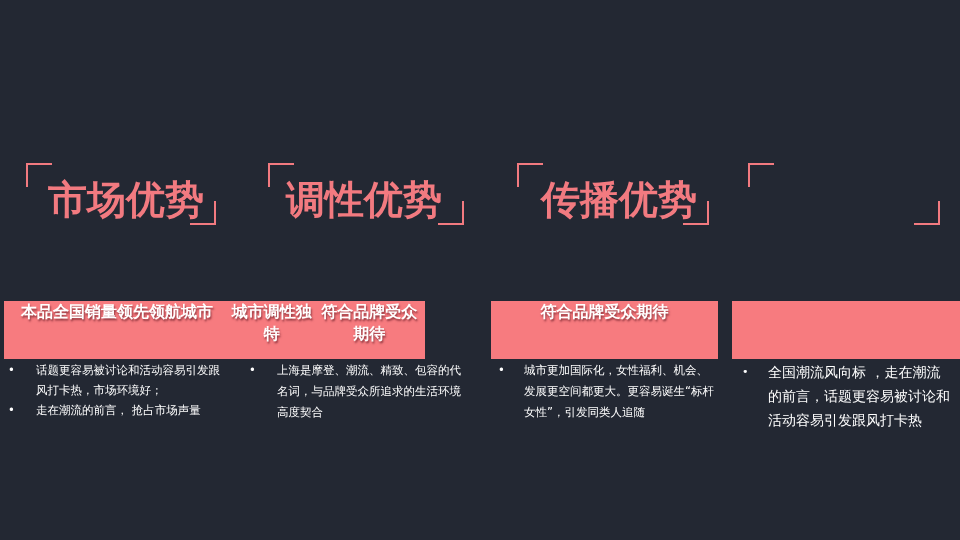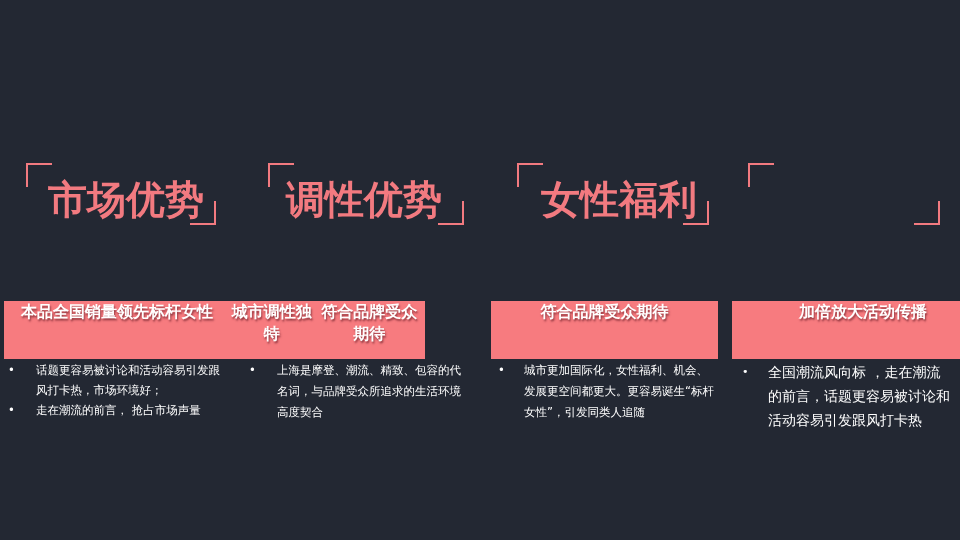--- a/index.html
+++ b/index.html
@@ -93,21 +93,21 @@
 <body>
 
 <div class="col">
   <div class="title-wrap" style="left:26px; width:190px;">
     <div class="bracket-open"></div>
     <div class="title">市场优势</div>
     <div class="bracket-close"></div>
   </div>
   <div class="banner" style="left:4px; width:226px;">
     <span>本品全国销量领先</span>
-    <span>标杆女性</span>
+    <span>领航城市</span>
   </div>
   <ul class="bullets b-small" style="left:6px; width:220px;">
     <li>
       <span class="dot">•</span>
       <span>话题更容易被讨论和活动容易引发跟风打卡热，市场环境好；</span>
     </li>
     <li>
       <span class="dot">•</span>
       <span>走在潮流的前言， 抢占市场声量</span>
     </li>
@@ -128,41 +128,40 @@
     <li>
       <span class="dot">•</span>
       <span>上海是摩登、潮流、精致、包容的代名词，与品牌受众所追求的生活环境高度契合</span>
     </li>
   </ul>
 </div>
 
 <div class="col">
   <div class="title-wrap" style="left:517px; width:192px;">
     <div class="bracket-open"></div>
-    <div class="title" style="left:24px;">女性福利</div>
+    <div class="title" style="left:24px;">传播优势</div>
     <div class="bracket-close"></div>
   </div>
   <div class="banner" style="left:491px; width:227px;">
     <span>符合品牌受众期待</span>
   </div>
   <ul class="bullets b-med" style="left:496px; width:218px; padding-left:0;">
     <li style="padding-left:28px;">
       <span class="dot">•</span>
       <span>城市更加国际化，女性福利、机会、发展更空间都更大。更容易诞生“标杆女性”，引发同类人追随</span>
     </li>
   </ul>
 </div>
 
 <div class="col">
   <div class="title-wrap" style="left:748px; width:192px;">
     <div class="bracket-open"></div>
     <div class="bracket-close"></div>
   </div>
   <div class="banner" style="left:732px; width:228px; text-align:left; padding-left:34px; box-sizing:border-box;">
-    <span>加倍放大活动传播</span>
   </div>
   <ul class="bullets b-large" style="left:740px; width:212px;">
     <li style="padding-left:28px;">
       <span class="dot" style="font-size:11px;">•</span>
       <span>全国潮流风向标 ，走在潮流的前言，话题更容易被讨论和活动容易引发跟风打卡热</span>
     </li>
   </ul>
 </div>
 
 </body></html>

